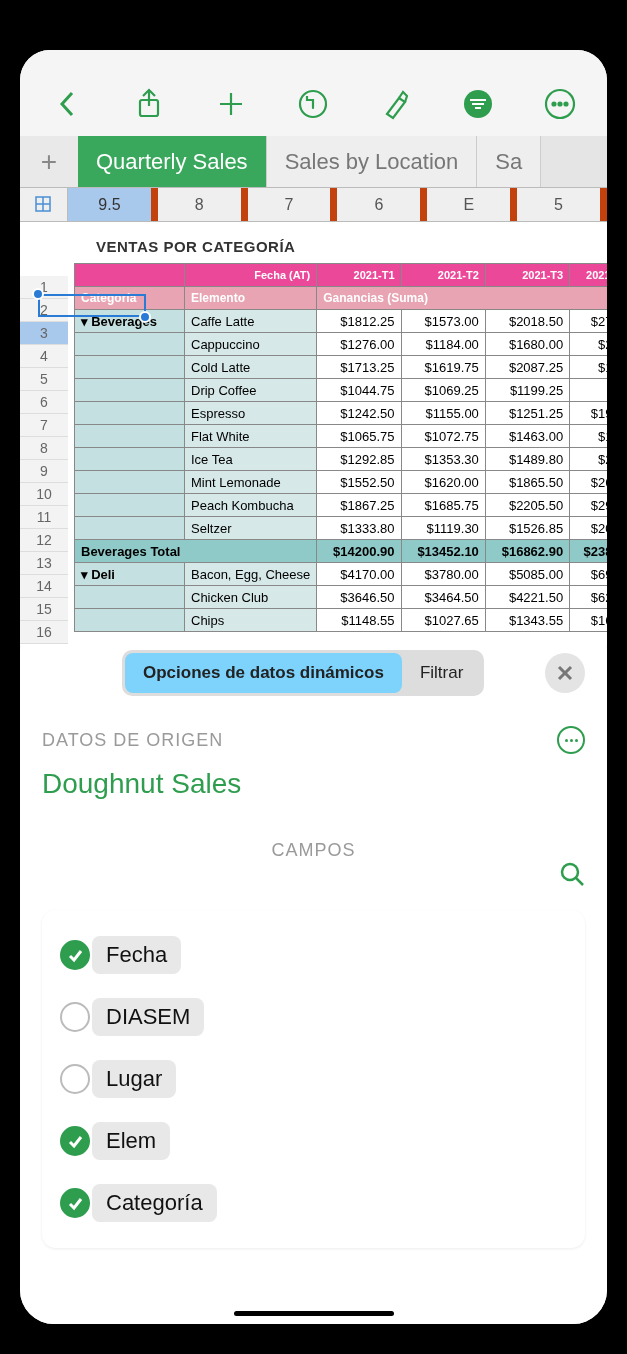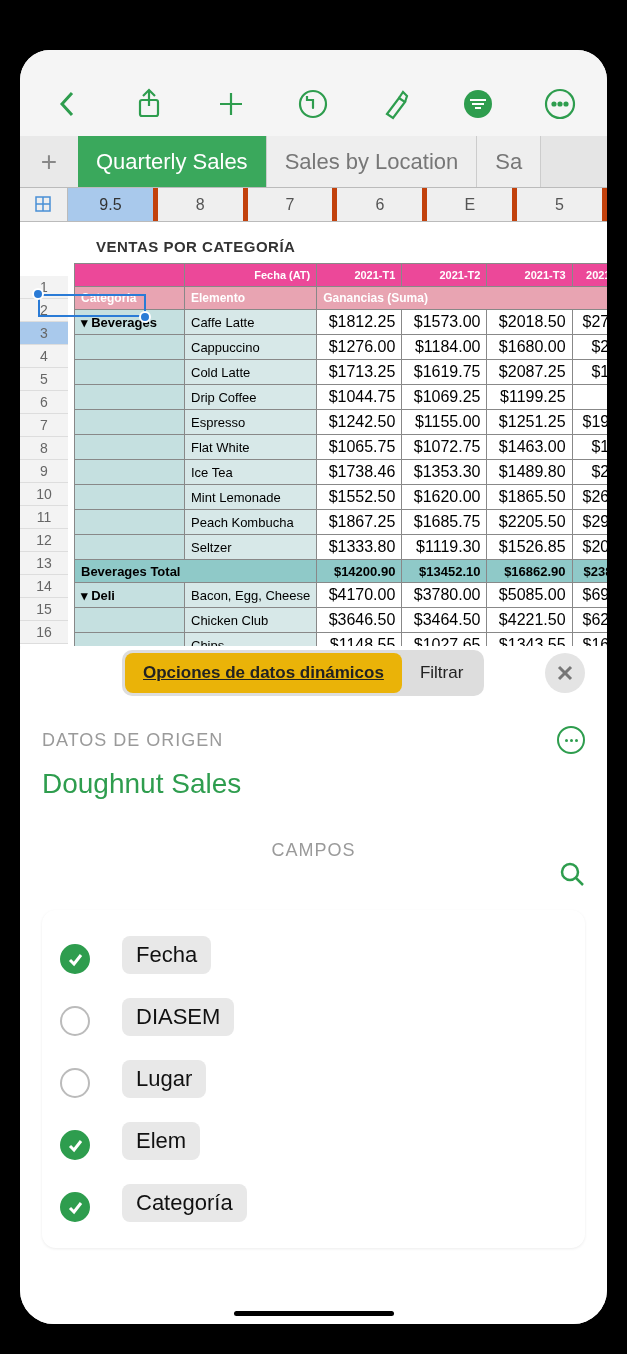--- a/index.html
+++ b/index.html
@@ -36,74 +36,74 @@
 .tabs .addtab { width:58px; display:flex; align-items:center; justify-content:center; color:#888; font-size:28px; background:#e9e9e9;}
 .tabs .tab {
   padding:7px 18px; display:flex; align-items:center; font-size:22px; color:#777;
   border-right:1px solid #ccc; background:#eee; white-space:nowrap;
 }
 .tabs .tab.active { background:#3aa85c; color:#fff; }
 
 
 .colstrip { height:34px; display:flex; background:#efefef; border-bottom:1px solid #bbb; font-size:16px; color:#555;}
 .colstrip .corner { width:48px; display:flex; align-items:center; justify-content:center; border-right:1px solid #bbb;}
-.colstrip .colh { flex:1; display:flex; align-items:center; justify-content:center; border-right:5px solid #c2410c;}
+.colstrip .colh { flex:1; display:flex; align-items:center; justify-content:center; border-right:7px solid #c2410c;}
 .colstrip .colh.sel { background:#a9c9ec; color:#333; font-weight:500;}
 
 
 .sheet { flex:0 0 auto; background:#fff; position:relative; overflow:hidden; height:424px;}
 .sheetpad { padding:16px 0 0 54px; position:relative; height:100%;}
 .rownums { position:absolute; left:0; top:54px; width:48px; }
 .rownums div { height:23px; font-size:14px; color:#666; display:flex; align-items:center; justify-content:center; border-bottom:1px solid #ddd; background:#f3f3f3;}
 .rownums div.sel { background:#a9c9ec; }
 
 .pivtitle { font-size:15px; font-weight:700; color:#333; padding:0 0 8px 22px; letter-spacing:.5px;}
 .pivot { border-collapse:collapse; font-size:14px; width:560px;}
 .pivot th, .pivot td { border:1px solid #888; padding:3px 6px; height:23px; white-space:nowrap; overflow:hidden; }
 .pivot .pinkdark th { background:#ec4899; color:#fff; font-size:11px; text-align:right;}
 .pivot .pinkdark th:first-child { text-align:center;}
 .pivot .pinklight th { background:#e8a4b2; color:#fff; font-size:12px; text-align:left;}
 .pivot .catcell { background:#c5e0e0; font-weight:600; font-size:13px; }
 .pivot .elemcell { background:#d7e8e8; font-size:13px; }
-.pivot .num { text-align:right; font-size:16px; }
+.pivot .num { text-align:right; font-size:13px; }
 .pivot .totalrow td { background:#8fc9c8; font-weight:700; font-size:13px;}
 
 
 .selbox {
   position:absolute; border:2px solid #2a7bd6;
 }
 .seldot { position:absolute; width:12px; height:12px; border-radius:50%; background:#2a7bd6; border:2px solid #fff;}
 
 
 .panel {
   flex:1; background:#fff; border-top-left-radius:18px; border-top-right-radius:18px;
   margin-top:-14px; box-shadow:0 -2px 12px rgba(0,0,0,.15);
   display:flex; flex-direction:column; padding:18px 22px 0 22px;
 }
 .panelhead { display:flex; align-items:center; gap:0; margin-bottom:30px;}
 .segmented {
   display:flex; background:#ddd; border-radius:10px; padding:3px; flex:0 0 auto; margin-left:80px;
 }
 .segmented .seg { padding:10px 18px; font-size:17px; color:#222; border-radius:8px;}
-.segmented .seg.active { background:#eab308; font-weight:600;text-decoration:underline;}
+.segmented .seg.active { background:#7dd3fc; font-weight:600;}
 .closebtn { margin-left:auto; width:40px; height:40px; border-radius:50%; background:#e4e4e4; display:flex; align-items:center; justify-content:center;}
 .closebtn svg { stroke:#777; stroke-width:3;}
 
 .section-label { font-size:18px; color:#9a9a9a; letter-spacing:1px; margin-bottom:14px; display:flex; align-items:center;}
 .section-label .dots { margin-left:auto; width:28px; height:28px; border:2px solid #2e9d4e; border-radius:50%; display:flex; align-items:center; justify-content:center; gap:2px;}
 .section-label .dots span { width:3px; height:3px; background:#2e9d4e; border-radius:50%;}
 
 .sourcename { font-size:28px; color:#2e9d4e; font-weight:400; margin-bottom:40px;}
 
 .fieldshead { font-size:18px; color:#9a9a9a; letter-spacing:1px; display:flex; align-items:center; margin-bottom:18px;flex-direction:column;}
 .fieldshead .search { margin-left:auto; }
 .fieldshead .search svg { stroke:#2e9d4e; stroke-width:2.5; fill:none;}
 
 .fieldlist { background:#fff; border-radius:14px; padding:14px 12px; box-shadow:0 1px 3px rgba(0,0,0,.08);}
-.fieldrow { display:flex; align-items:flex-end; gap:32px; padding:12px 6px;}
+.fieldrow { display:flex; align-items:center; gap:2px; padding:12px 6px;}
 .check { width:30px; height:30px; border-radius:50%; border:2px solid #bbb; flex-shrink:0; display:flex; align-items:center; justify-content:center;}
 .check.on { background:#2e9d4e; border-color:#2e9d4e;}
 .check.on svg { stroke:#fff; stroke-width:3; fill:none;}
 .chip { background:#e8e8e8; border-radius:8px; padding:6px 14px; font-size:22px; color:#111;}
 
 .homebar { position:absolute; bottom:8px; left:50%; transform:translateX(-50%); width:160px; height:5px; background:#000; border-radius:3px;}
 </style>
 </head>
 <body>
 
@@ -264,21 +264,21 @@
                 <td class="catcell"></td>
                 <td class="elemcell">Flat White</td>
                 <td class="num">$1065.75</td>
                 <td class="num">$1072.75</td>
                 <td class="num">$1463.00</td>
                 <td class="num">$192</td>
               </tr>
         <tr>
                 <td class="catcell"></td>
                 <td class="elemcell">Ice Tea</td>
-                <td class="num">$1738.46</td>
+                <td class="num">$1292.85</td>
                 <td class="num">$1353.30</td>
                 <td class="num">$1489.80</td>
                 <td class="num">$203</td>
               </tr>
         <tr>
                 <td class="catcell"></td>
                 <td class="elemcell">Mint Lemonade</td>
                 <td class="num">$1552.50</td>
                 <td class="num">$1620.00</td>
                 <td class="num">$1865.50</td>

